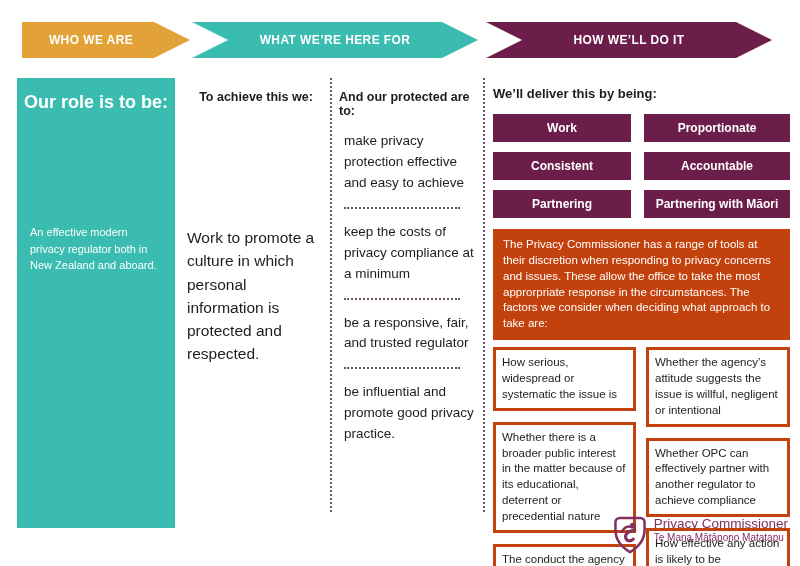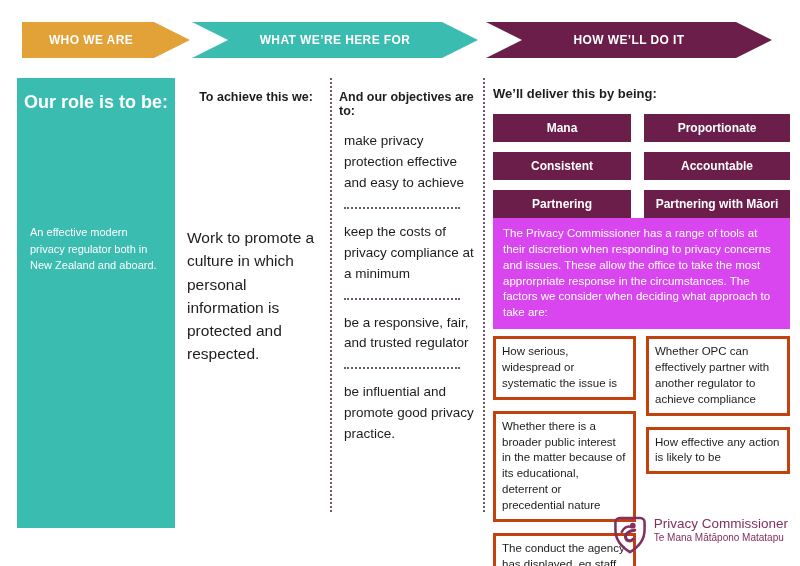--- a/index.html
+++ b/index.html
@@ -39,21 +39,21 @@
   .col3 .col-heading { font-size:12.5px; font-weight:bold; padding-top:12px; margin-bottom:6px; }
   .obj-item { font-size:13.5px; line-height:1.55; margin:13px 0 13px 5px; }
   .obj-sep  { margin-left:5px; width:116px; border-bottom:2px dotted #6E5470; }
 
   
   .col4 { position:absolute; left:493px; top:78px; width:297px; }
   .col4 .col-heading { font-size:13px; font-weight:bold; padding-top:8px; }
   .value-grid { margin-top:13px; display:grid; grid-template-columns:138px 146px; column-gap:13px; row-gap:10px; }
   .value-btn { height:28px; background:#6B1E4A; color:#fff; font-weight:bold; font-size:12px;
                display:flex; align-items:center; justify-content:center; }
-  .tools-note { background:#d946ef; color:#fff; font-size:11.5px; line-height:1.38; padding:8px 10px; }
+  .tools-note { margin-top:11px; background:#c2410c; color:#fff; font-size:11.5px; line-height:1.38; padding:8px 10px; }
   .factors { display:flex; gap:10px; margin-top:7px; }
   .fcol { display:flex; flex-direction:column; gap:11px; }
   .fcol-left { width:143px; } .fcol-right { width:144px; }
   .factor-box { border:3px solid #c2410c; background:#fff; font-size:11.5px; line-height:1.38; padding:5px 6px; }
 
   
   .logo { position:absolute; right:12px; bottom:8px; display:flex; align-items:flex-start; gap:7px; }
   .logo-text .logo-name { font-size:13.5px; color:#823060; line-height:1.15; }
   .logo-text .logo-sub  { font-size:10px;  color:#823060; }
 </style>
@@ -78,53 +78,54 @@
   </div>
 
   <div class="col2">
     <div class="col-heading">To achieve this we:</div>
     <div class="col-body">Work to promote a culture in which personal information is protected and respected.</div>
   </div>
 
   <div class="vdivider vd1"></div>
 
   <div class="col3">
-    <div class="col-heading">And our objectives are to:</div>
+    <div class="col-heading">And our protected are to:</div>
     <div class="obj-item">make privacy protection effective and easy to achieve</div>
     <div class="obj-sep"></div>
     <div class="obj-item">keep the costs of privacy compliance at a minimum</div>
     <div class="obj-sep"></div>
     <div class="obj-item">be a responsive, fair, and trusted regulator</div>
     <div class="obj-sep"></div>
     <div class="obj-item">be influential and promote good privacy practice.</div>
   </div>
 
   <div class="vdivider vd2"></div>
 
   <div class="col4">
     <div class="col-heading">We’ll deliver this by being:</div>
 
     <div class="value-grid">
-      <div class="value-btn">Mana</div>
+      <div class="value-btn">Work</div>
       <div class="value-btn">Proportionate</div>
       <div class="value-btn">Consistent</div>
       <div class="value-btn">Accountable</div>
       <div class="value-btn">Partnering</div>
       <div class="value-btn">Partnering with Māori</div>
     </div>
 
     <div class="tools-note">The Privacy Commissioner has a range of tools at their discretion when responding to privacy concerns and issues. These allow the office to take the most approrpriate response in the circumstances. The factors we consider when deciding what approach to take are:</div>
 
     <div class="factors">
       <div class="fcol fcol-left">
         <div class="factor-box">How serious, widespread or systematic the issue is</div>
         <div class="factor-box">Whether there is a broader public interest in the matter because of its educational, deterrent or precedential nature</div>
         <div class="factor-box">The conduct the agency has displayed, eg staff education, proactive engagement with OPC etc</div>
       </div>
       <div class="fcol fcol-right">
+        <div class="factor-box">Whether the agency’s attitude suggests the issue is willful, negligent or intentional</div>
         <div class="factor-box">Whether OPC can effectively partner with another regulator to achieve compliance</div>
         <div class="factor-box">How effective any action is likely to be</div>
       </div>
     </div>
   </div>
 
   <div class="logo">
     <span>
       <svg width="34" height="38" viewBox="0 0 26 30" xmlns="http://www.w3.org/2000/svg">
         <path d="M5 1.5 C3 1.5 1.5 3 1.5 5 L1.5 11 C1.5 19 6.5 24.5 13 28.5 C19.5 24.5 24.5 19 24.5 11 L24.5 5 C24.5 3 23 1.5 21 1.5 Z" fill="none" stroke="#823060" stroke-width="2"></path>

